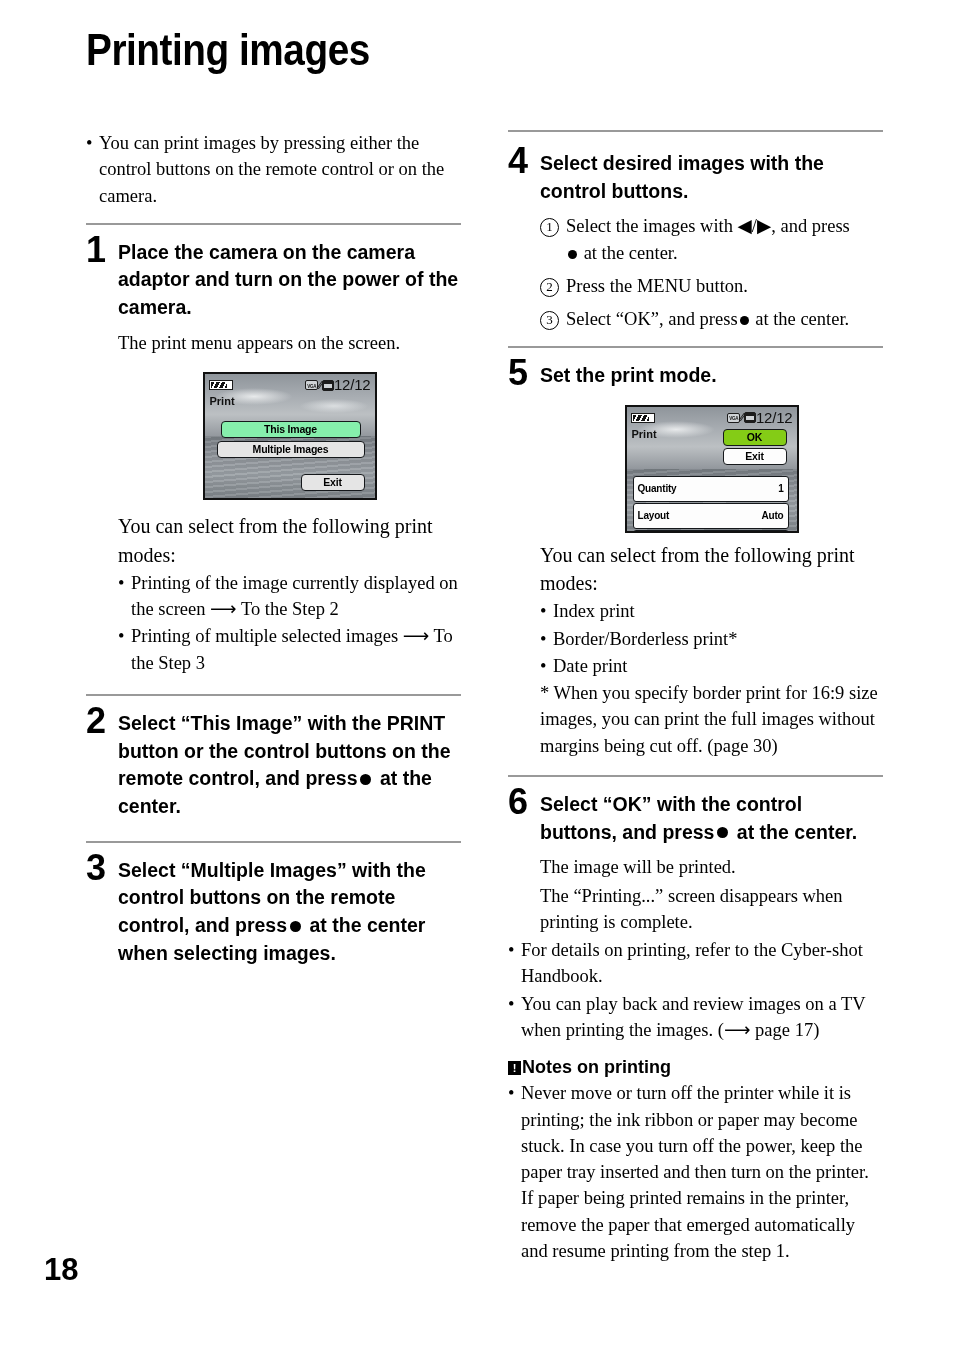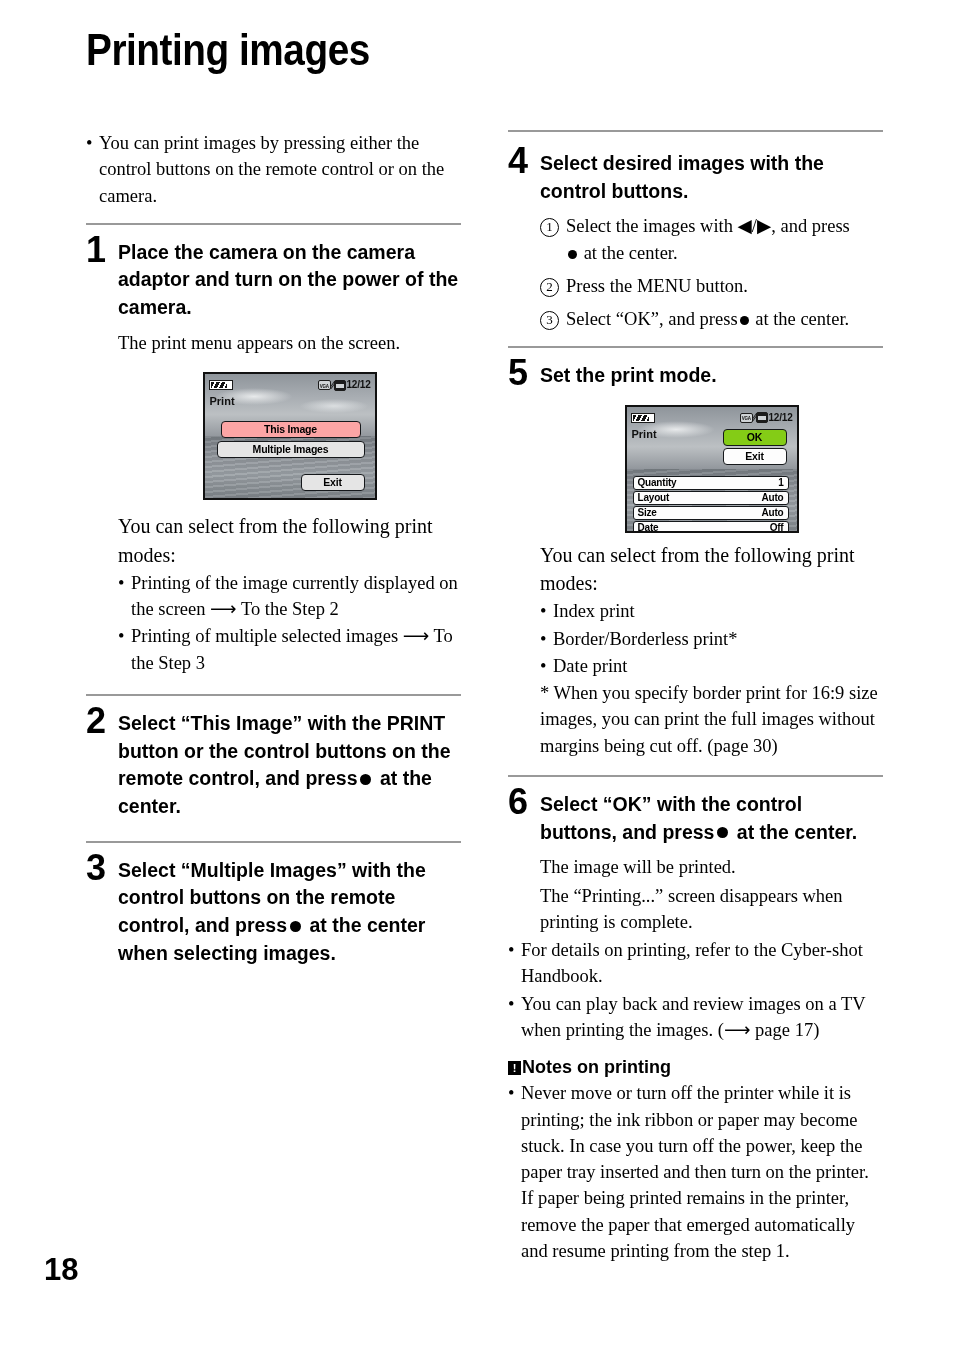--- a/index.html
+++ b/index.html
@@ -282,22 +282,22 @@
     box-sizing: border-box;
   }
   .mem-icon:after {
     content: "";
     position: absolute;
     left: 1px; right: 1px; top: 3px; height: 4px;
     background: #cfd3d6;
   }
   .lcd-count {
     margin-left: auto;
-    font-size: 10px;
-    font-weight: bold;
+    font-size: 15px;
+    font-weight: normal;
     color: #111;
     letter-spacing: -0.2px;
   }
   .lcd-print-label {
     position: absolute;
     left: 5px;
     top: 20px;
     font-size: 11px;
     font-weight: bold;
     color: #111;
@@ -310,21 +310,21 @@
     border-radius: 4px;
     font-size: 10.5px;
     font-weight: bold;
     color: #000;
     text-align: center;
     line-height: 15px;
     height: 17px;
     box-sizing: border-box;
     letter-spacing: -0.2px;
   }
-  .lcd-btn.sel { background: #fca5a5; }
+  .lcd-btn.sel { background: #86efac; }
   .lcd-btn.white { background: #e5e5e5; }
 
   .s1-this   { left: 16px; top: 47px; width: 140px; }
   .s1-multi  { left: 12px; top: 67px; width: 148px; }
   .s1-exit   { left: 96px; top: 100px; width: 64px; }
 
   .s2-ok     { left: 96px; top: 22px; width: 64px; background: #84cc16; }
   .s2-exit   { left: 96px; top: 41px; width: 64px; background: #fdfdfd; }
 
   .lcd-rows {
@@ -335,21 +335,21 @@
     width: 156px;
   }
   .lcd-row {
     display: flex;
     justify-content: space-between;
     align-items: center;
     background: #fdfdfd;
     border: 1.5px solid #15181b;
     border-radius: 3px;
     height: 14px;
-    padding: 0 4px;
+    padding: 12px 4px;
     box-sizing: border-box;
     font-size: 10px;
     font-weight: bold;
     color: #000;
     margin-bottom: 1px;
     letter-spacing: -0.2px;
     text-align: right;
   }
 
   .lcd-cap {

